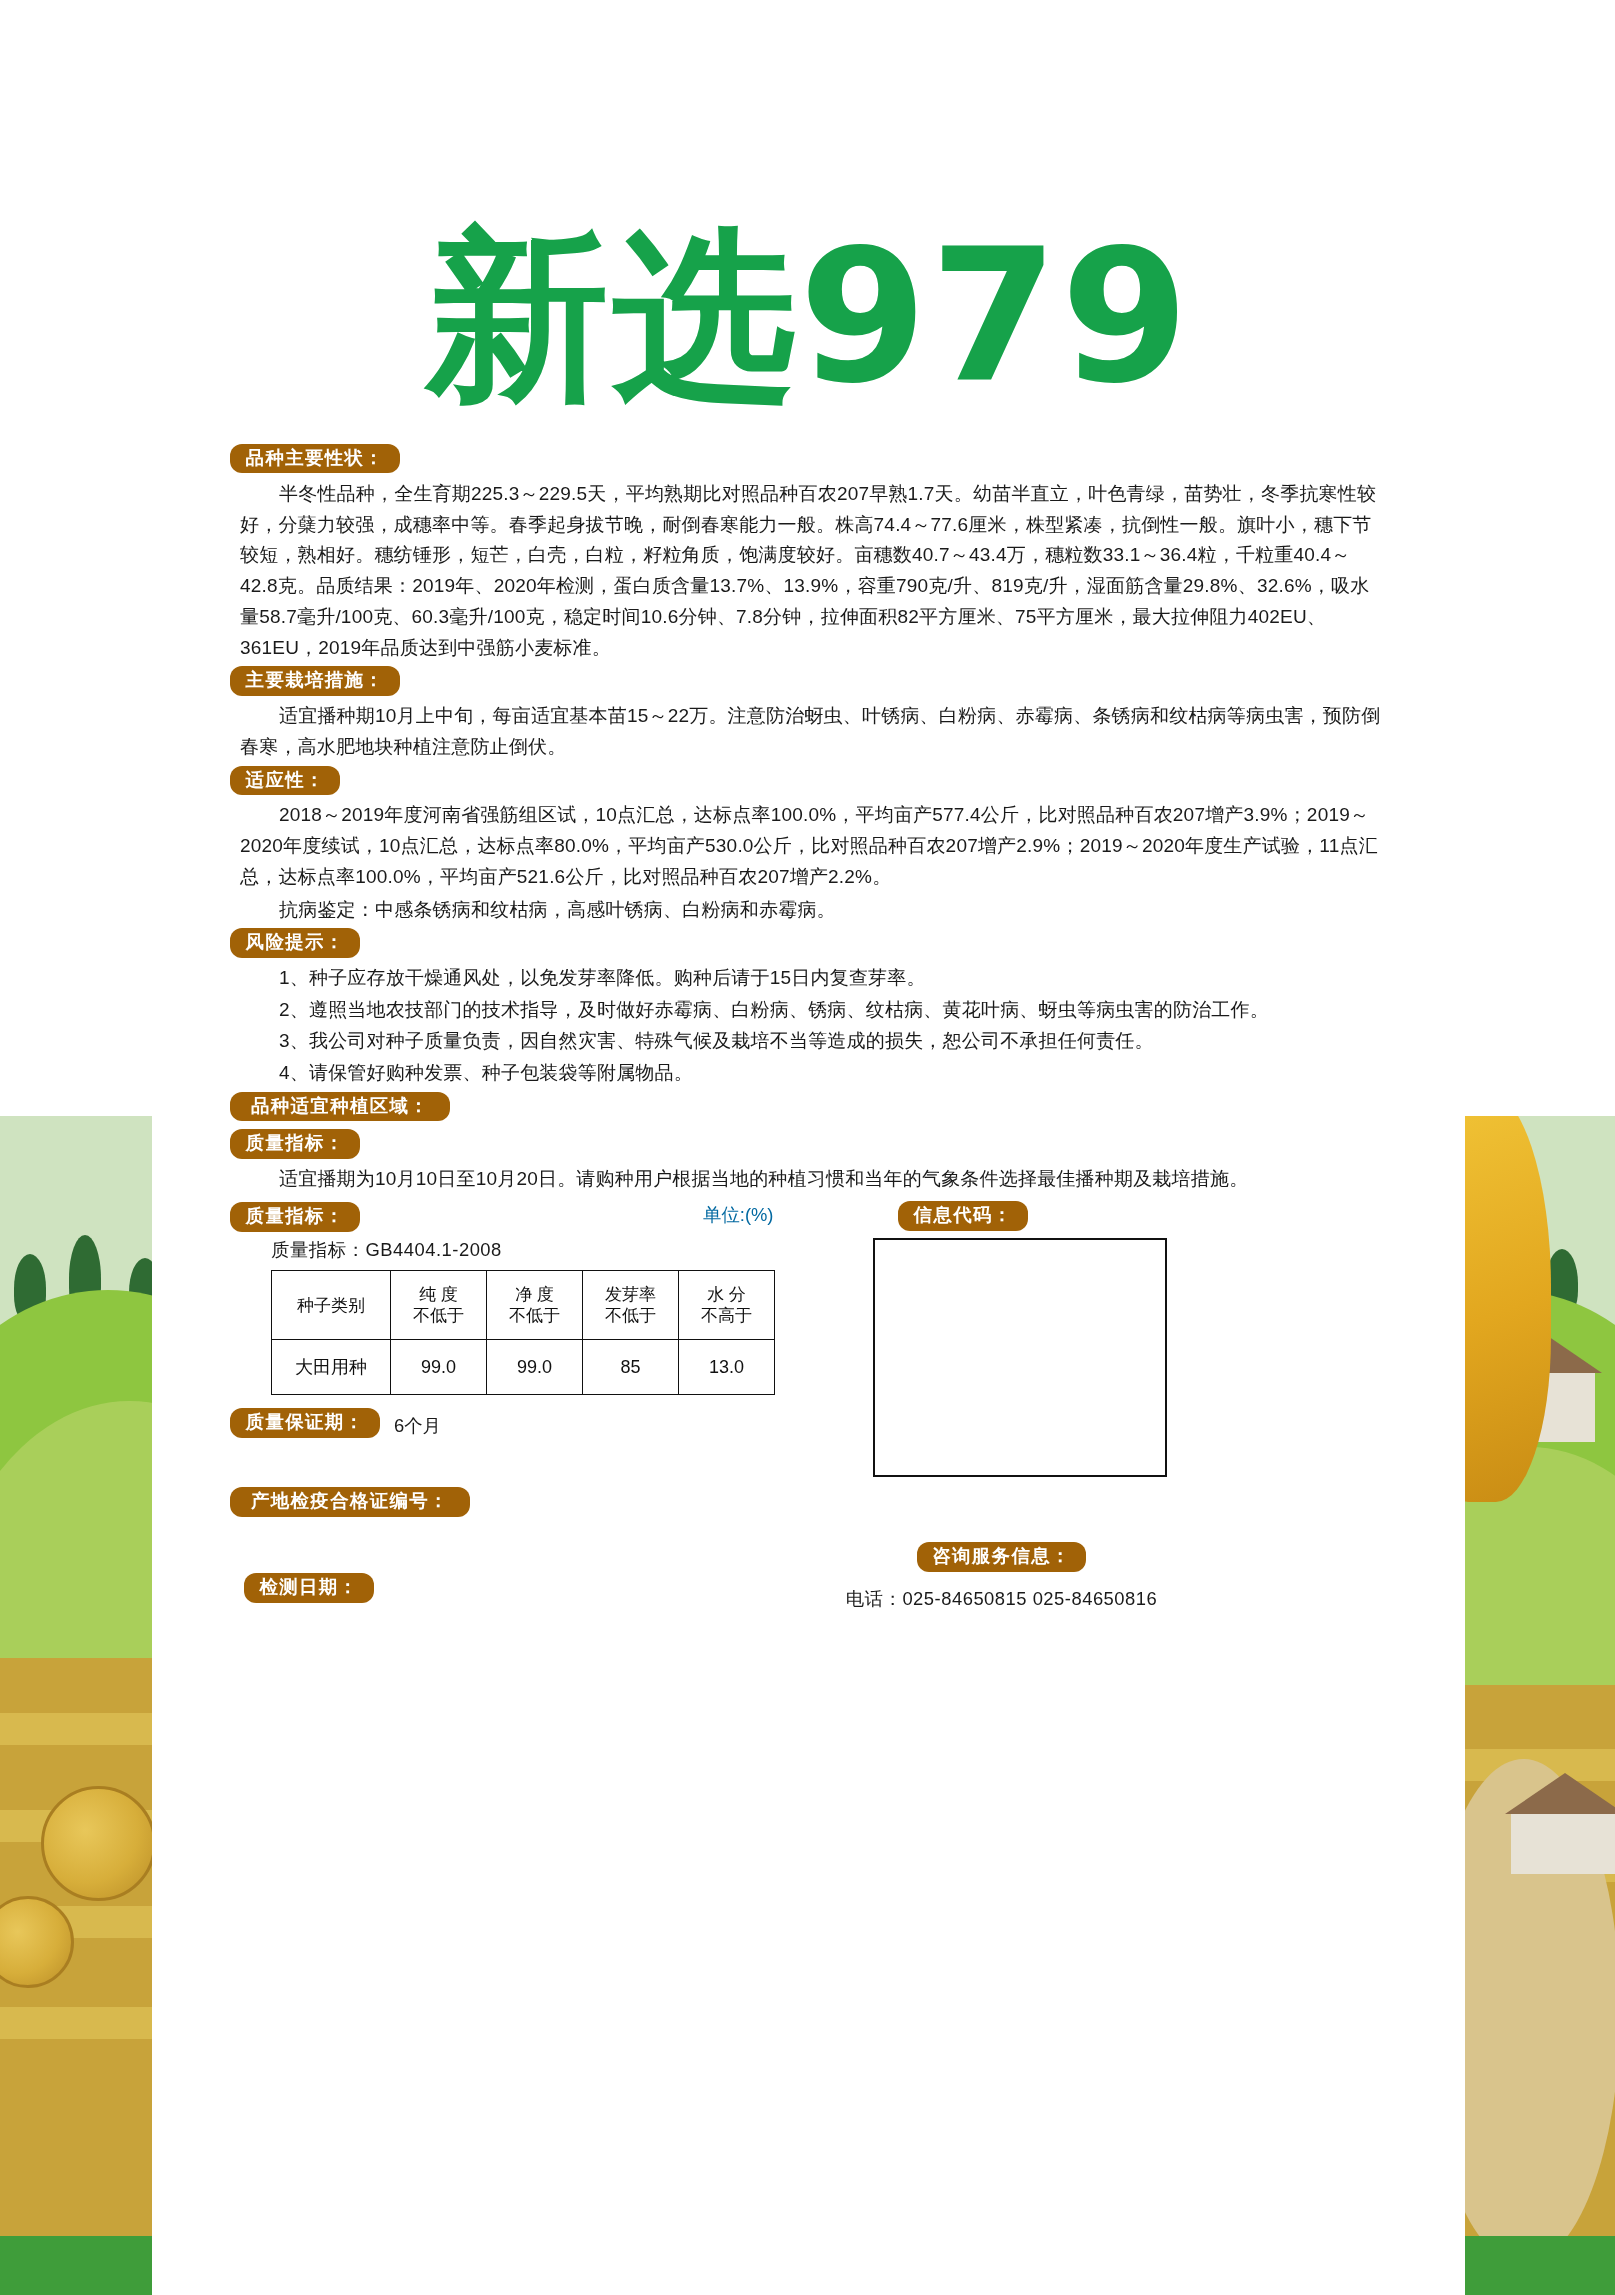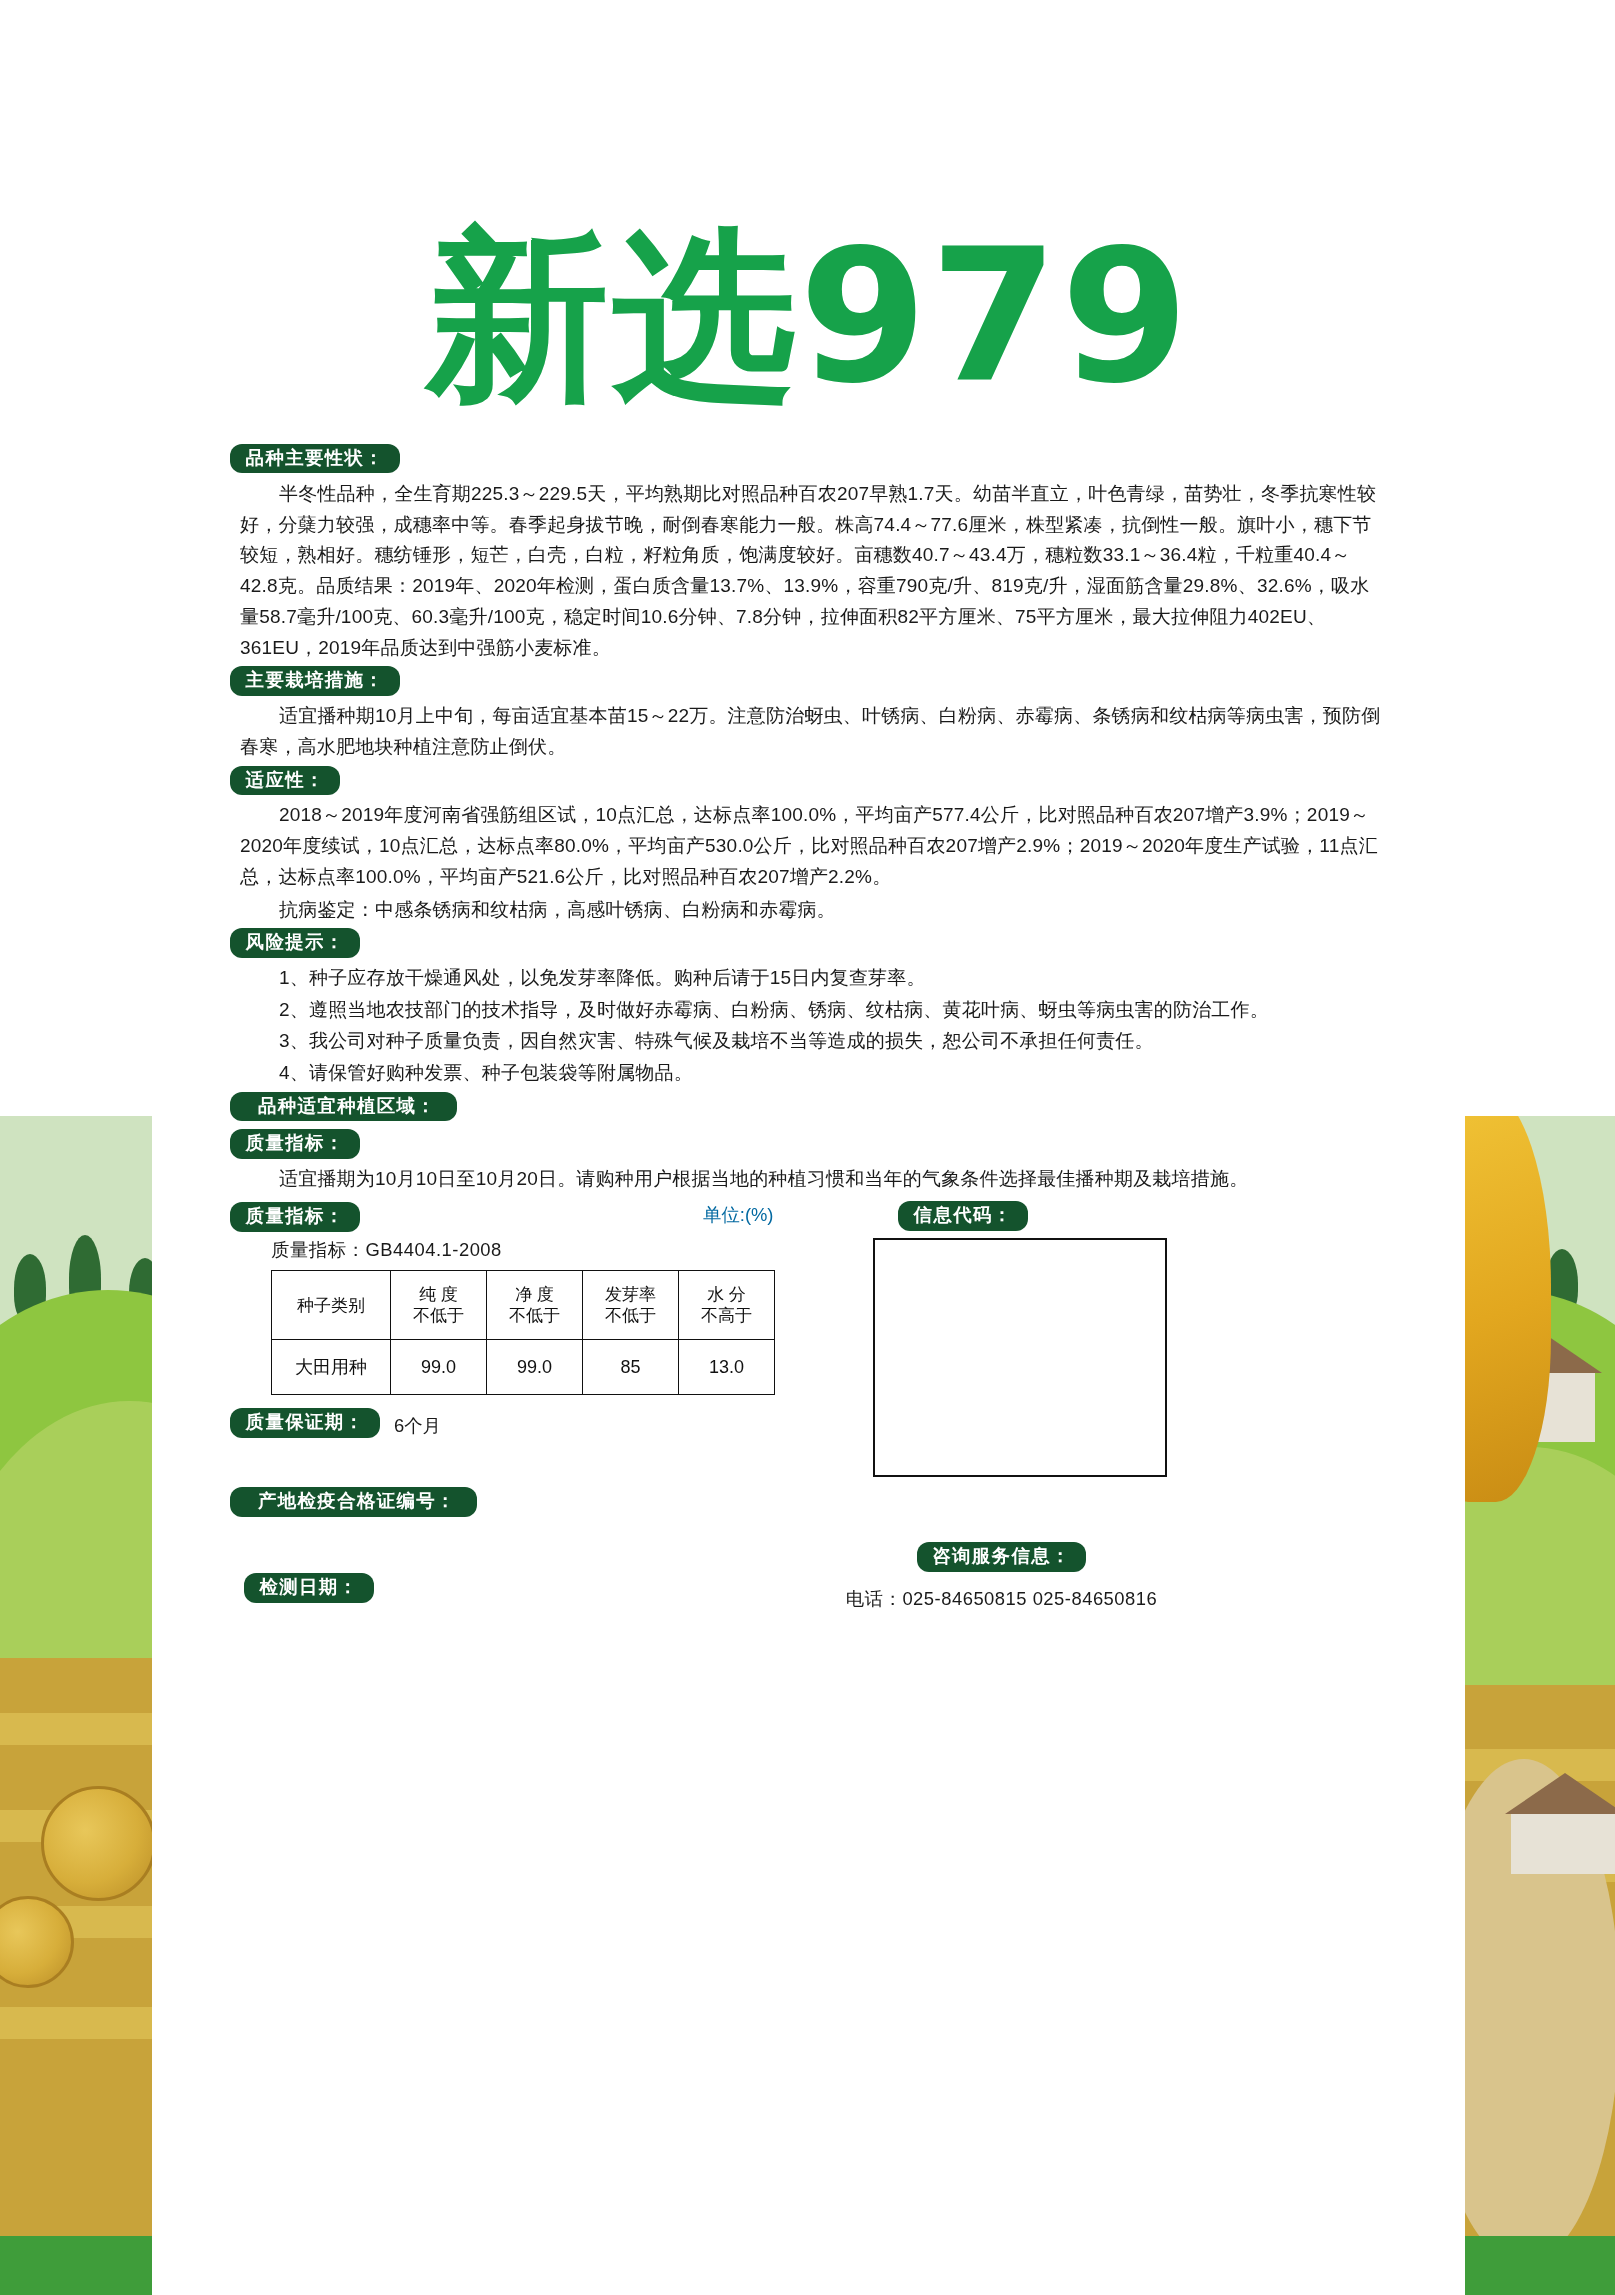--- a/index.html
+++ b/index.html
@@ -79,31 +79,31 @@
   #content {
     position: absolute;
     left: 78px; top: 248px;
     width: 1157px;
   }
 
   .sec { margin-bottom: 2.8px; }
 
   .tag {
     display: inline-block;
-    background: #14532d;
+    background: #a16207;
     color: #ffffff;
     font-size: 18.4px;
     font-weight: bold;
     padding: 5px 15.6px 6px 15.6px;
     border-radius: 12px;
     letter-spacing: 1.4px;
     line-height: 1;
     margin-bottom: 5.5px;
   }
-  .tag.wide { padding-left: 28px; padding-right: 21px; }
+  .tag.wide { padding-left: 21px; padding-right: 21px; }
 
   p.body {
     font-size: 19px;
     line-height: 1.62;
     color: #1a1a1a;
     text-indent: 39px;
     margin: 0 0 1.8px 10px;
     letter-spacing: 0.2px;
   }
   p.list {

